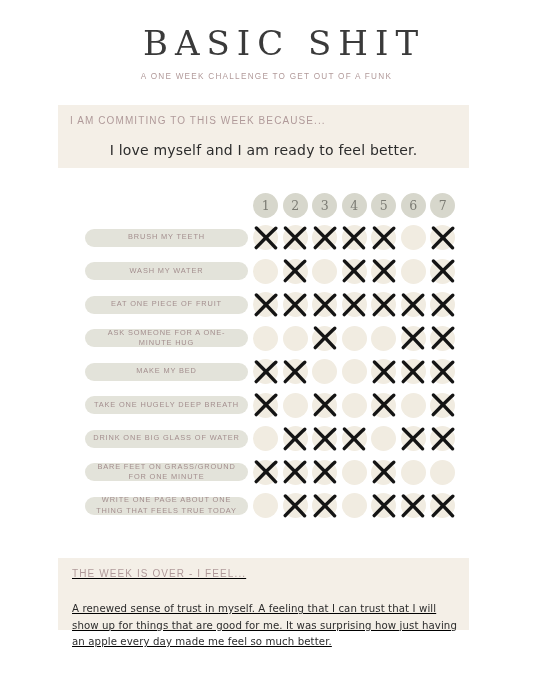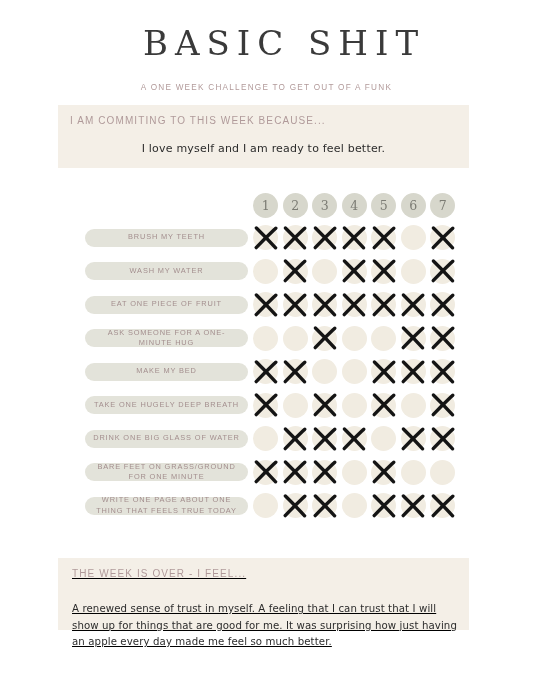--- a/index.html
+++ b/index.html
@@ -27,21 +27,21 @@
     font-family: "DejaVu Serif", serif;
     font-size: 34px;
     letter-spacing: 7px;
     color: #3a3a3a;
     font-weight: 400;
     line-height: 1;
     padding-left: 7px;
     margin-left: 28px;
   }
   .sub-title {
-    margin-top: 23px;
+    margin-top: 12px;
     font-family: "Liberation Sans", sans-serif;
     font-size: 8.2px;
     letter-spacing: 1.25px;
     color: #b29a9a;
     font-weight: 400;
   }
 
   
   .banner {
     position: absolute;
@@ -63,21 +63,21 @@
   }
   .banner-label {
     font-size: 10px;
     letter-spacing: 1.1px;
     color: #b09a9a;
   }
   .commit-answer {
     margin-top: 16px;
     text-align: center;
     font-family: "DejaVu Sans", sans-serif;
-    font-size: 11px;
+    font-size: 14px;
     color: #2c2c2c;
     letter-spacing: 0.2px;
   }
   .feel-answer {
     margin-top: 22px;
     font-family: "DejaVu Sans", sans-serif;
     font-size: 10.2px;
     color: #2c2c2c;
     line-height: 1.62;
     letter-spacing: 0.1px;

